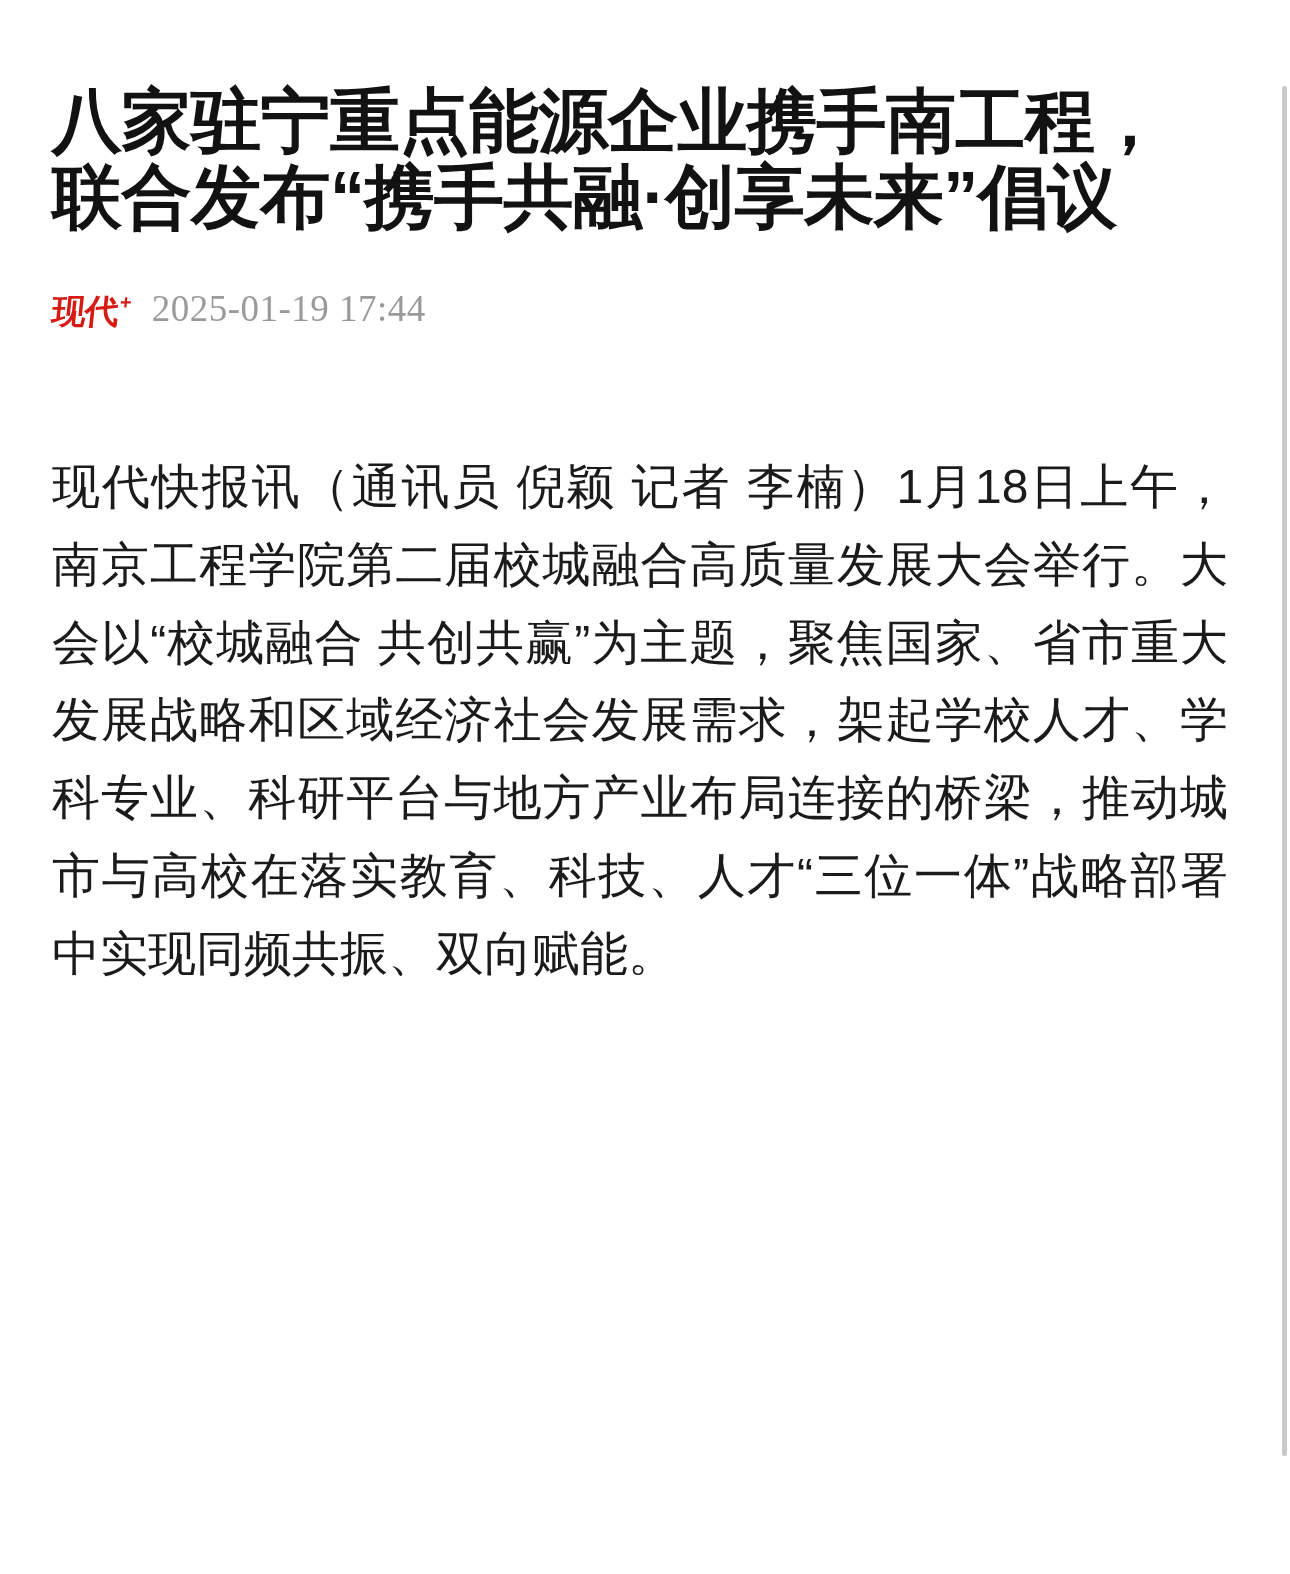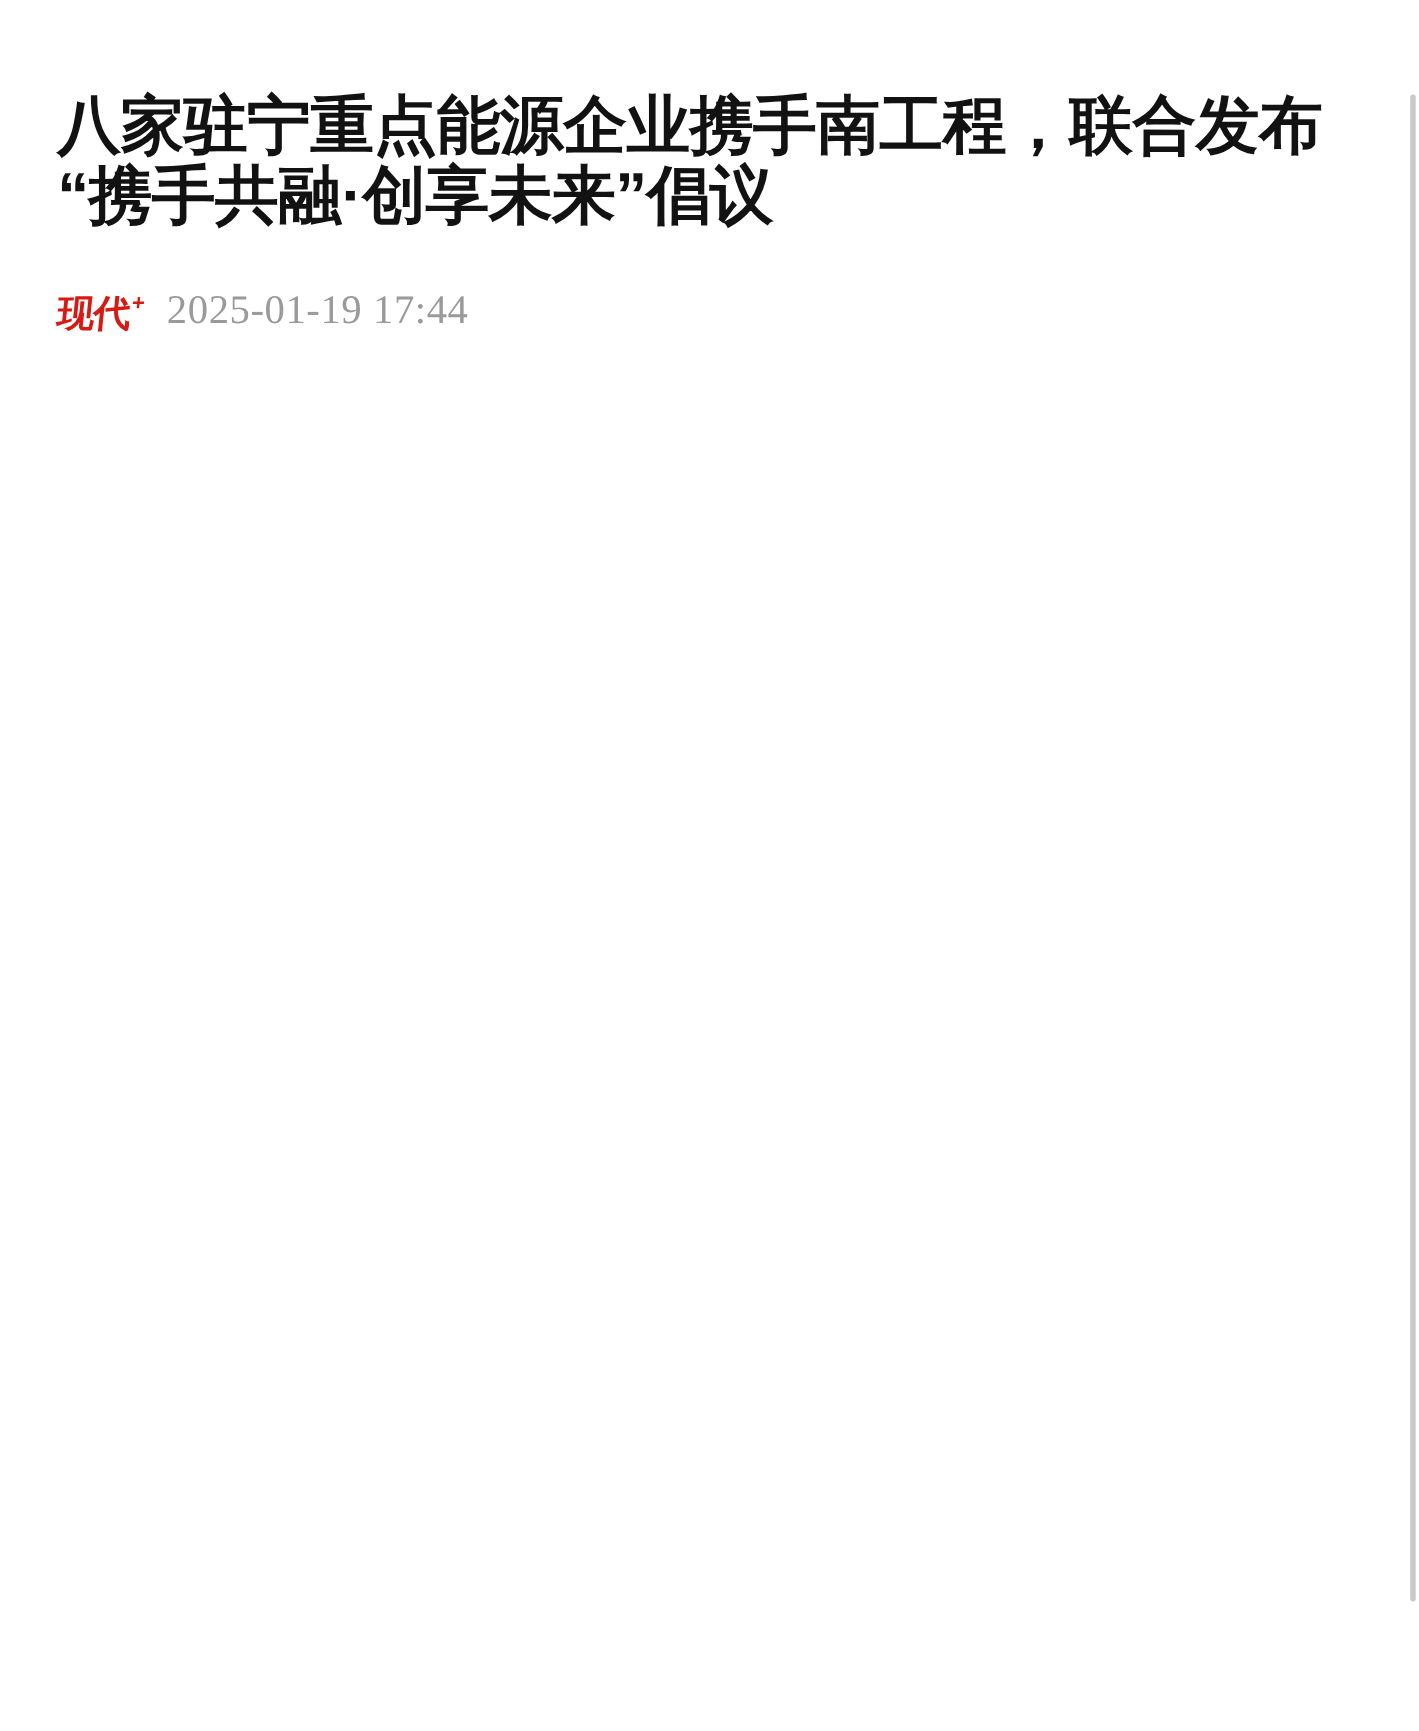--- a/index.html
+++ b/index.html
@@ -19,21 +19,21 @@
     box-sizing: border-box;
     width: 1290px;
     height: 1574px;
     padding: 84px 62px 0 52px;
     background: #ffffff;
     position: relative;
   }
 
   .article-title {
     font-family: "Liberation Sans", sans-serif;
-    font-size: 58px;
+    font-size: 70px;
     line-height: 1.08;
     font-weight: bold;
     color: #121212;
     letter-spacing: -0.5px;
     margin: 0 0 52px 0;
     max-width: 1160px;
   }
 
   .meta-row {
     display: flex;
@@ -110,18 +110,21 @@
   <h1 class="article-title">八家驻宁重点能源企业携手南工程，联合发布“携手共融·创享未来”倡议</h1>
 
   <div class="meta-row">
     <span class="brand-logo">
       <span>现代</span>
       <span class="plus">+</span>
     </span>
     <span class="timestamp">2025-01-19 17:44</span>
   </div>
 
+  <div class="article-body">
+    <p>现代快报讯（通讯员 倪颖 记者 李楠）1月18日上午，南京工程学院第二届校城融合高质量发展大会举行。大会以“校城融合 共创共赢”为主题，聚焦国家、省市重大发展战略和区域经济社会发展需求，架起学校人才、学科专业、科研平台与地方产业布局连接的桥梁，推动城市与高校在落实教育、科技、人才“三位一体”战略部署中实现同频共振、双向赋能。</p>
+  </div>
 
   <div class="scrollbar-track">
     <div class="scrollbar-thumb"></div>
   </div>
 
 </div>
 
 </body></html>

